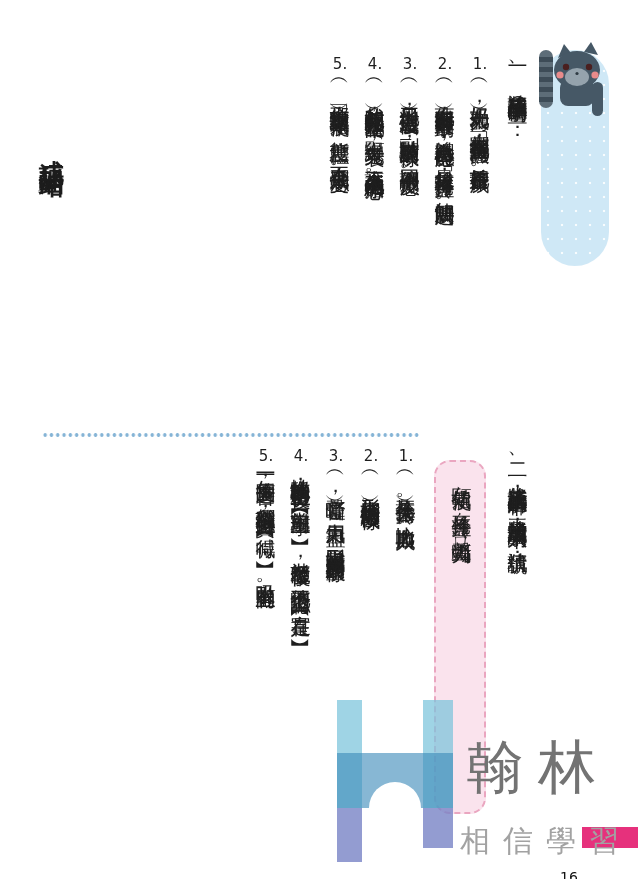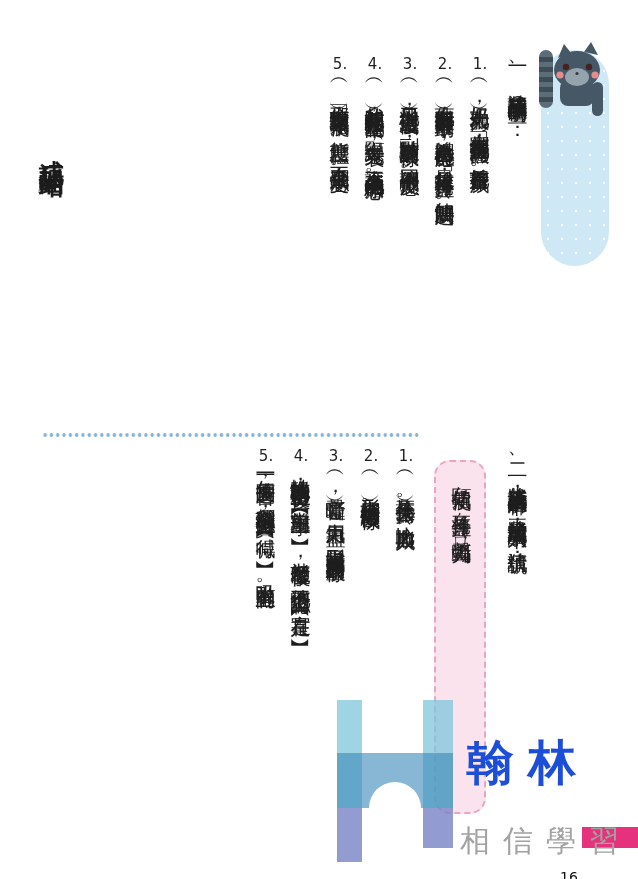--- a/index.html
+++ b/index.html
@@ -87,21 +87,21 @@
   .band      { left: 337px; top: 753px; width: 116px; height: 55px; background: rgba(62,138,185,.62); }
   .leg-left  { left: 337px; top: 808px; width: 25px; height: 54px; background: rgba(120,131,198,.80); }
   .leg-right { left: 423px; top: 808px; width: 30px; height: 40px; background: rgba(120,131,198,.80); }
   .notch     { left: 369px; top: 782px; width: 52px; height: 26px; background: #fff;
                border-radius: 26px 26px 0 0; }
 
   
   .logo-name {
     position: absolute; left: 466px; top: 738px;
     font-family: "DejaVu Sans", "Liberation Sans", sans-serif;
-    font-size: 48px; font-weight: 700; color: #1d4ed8;
+    font-size: 58px; font-weight: 400; color: #737373;
     letter-spacing: 14px; line-height: 1; z-index: 1;
   }
   .logo-accent {
     position: absolute; left: 582px; top: 827px; width: 56px; height: 21px;
     background: #e6317c; z-index: 1;
   }
   .logo-slogan {
     position: absolute; left: 460px; top: 824px;
     font-family: "DejaVu Sans", "Liberation Sans", sans-serif;
     font-size: 30px; color: #a2a2a2; letter-spacing: 13px; line-height: 1.1; z-index: 2;

